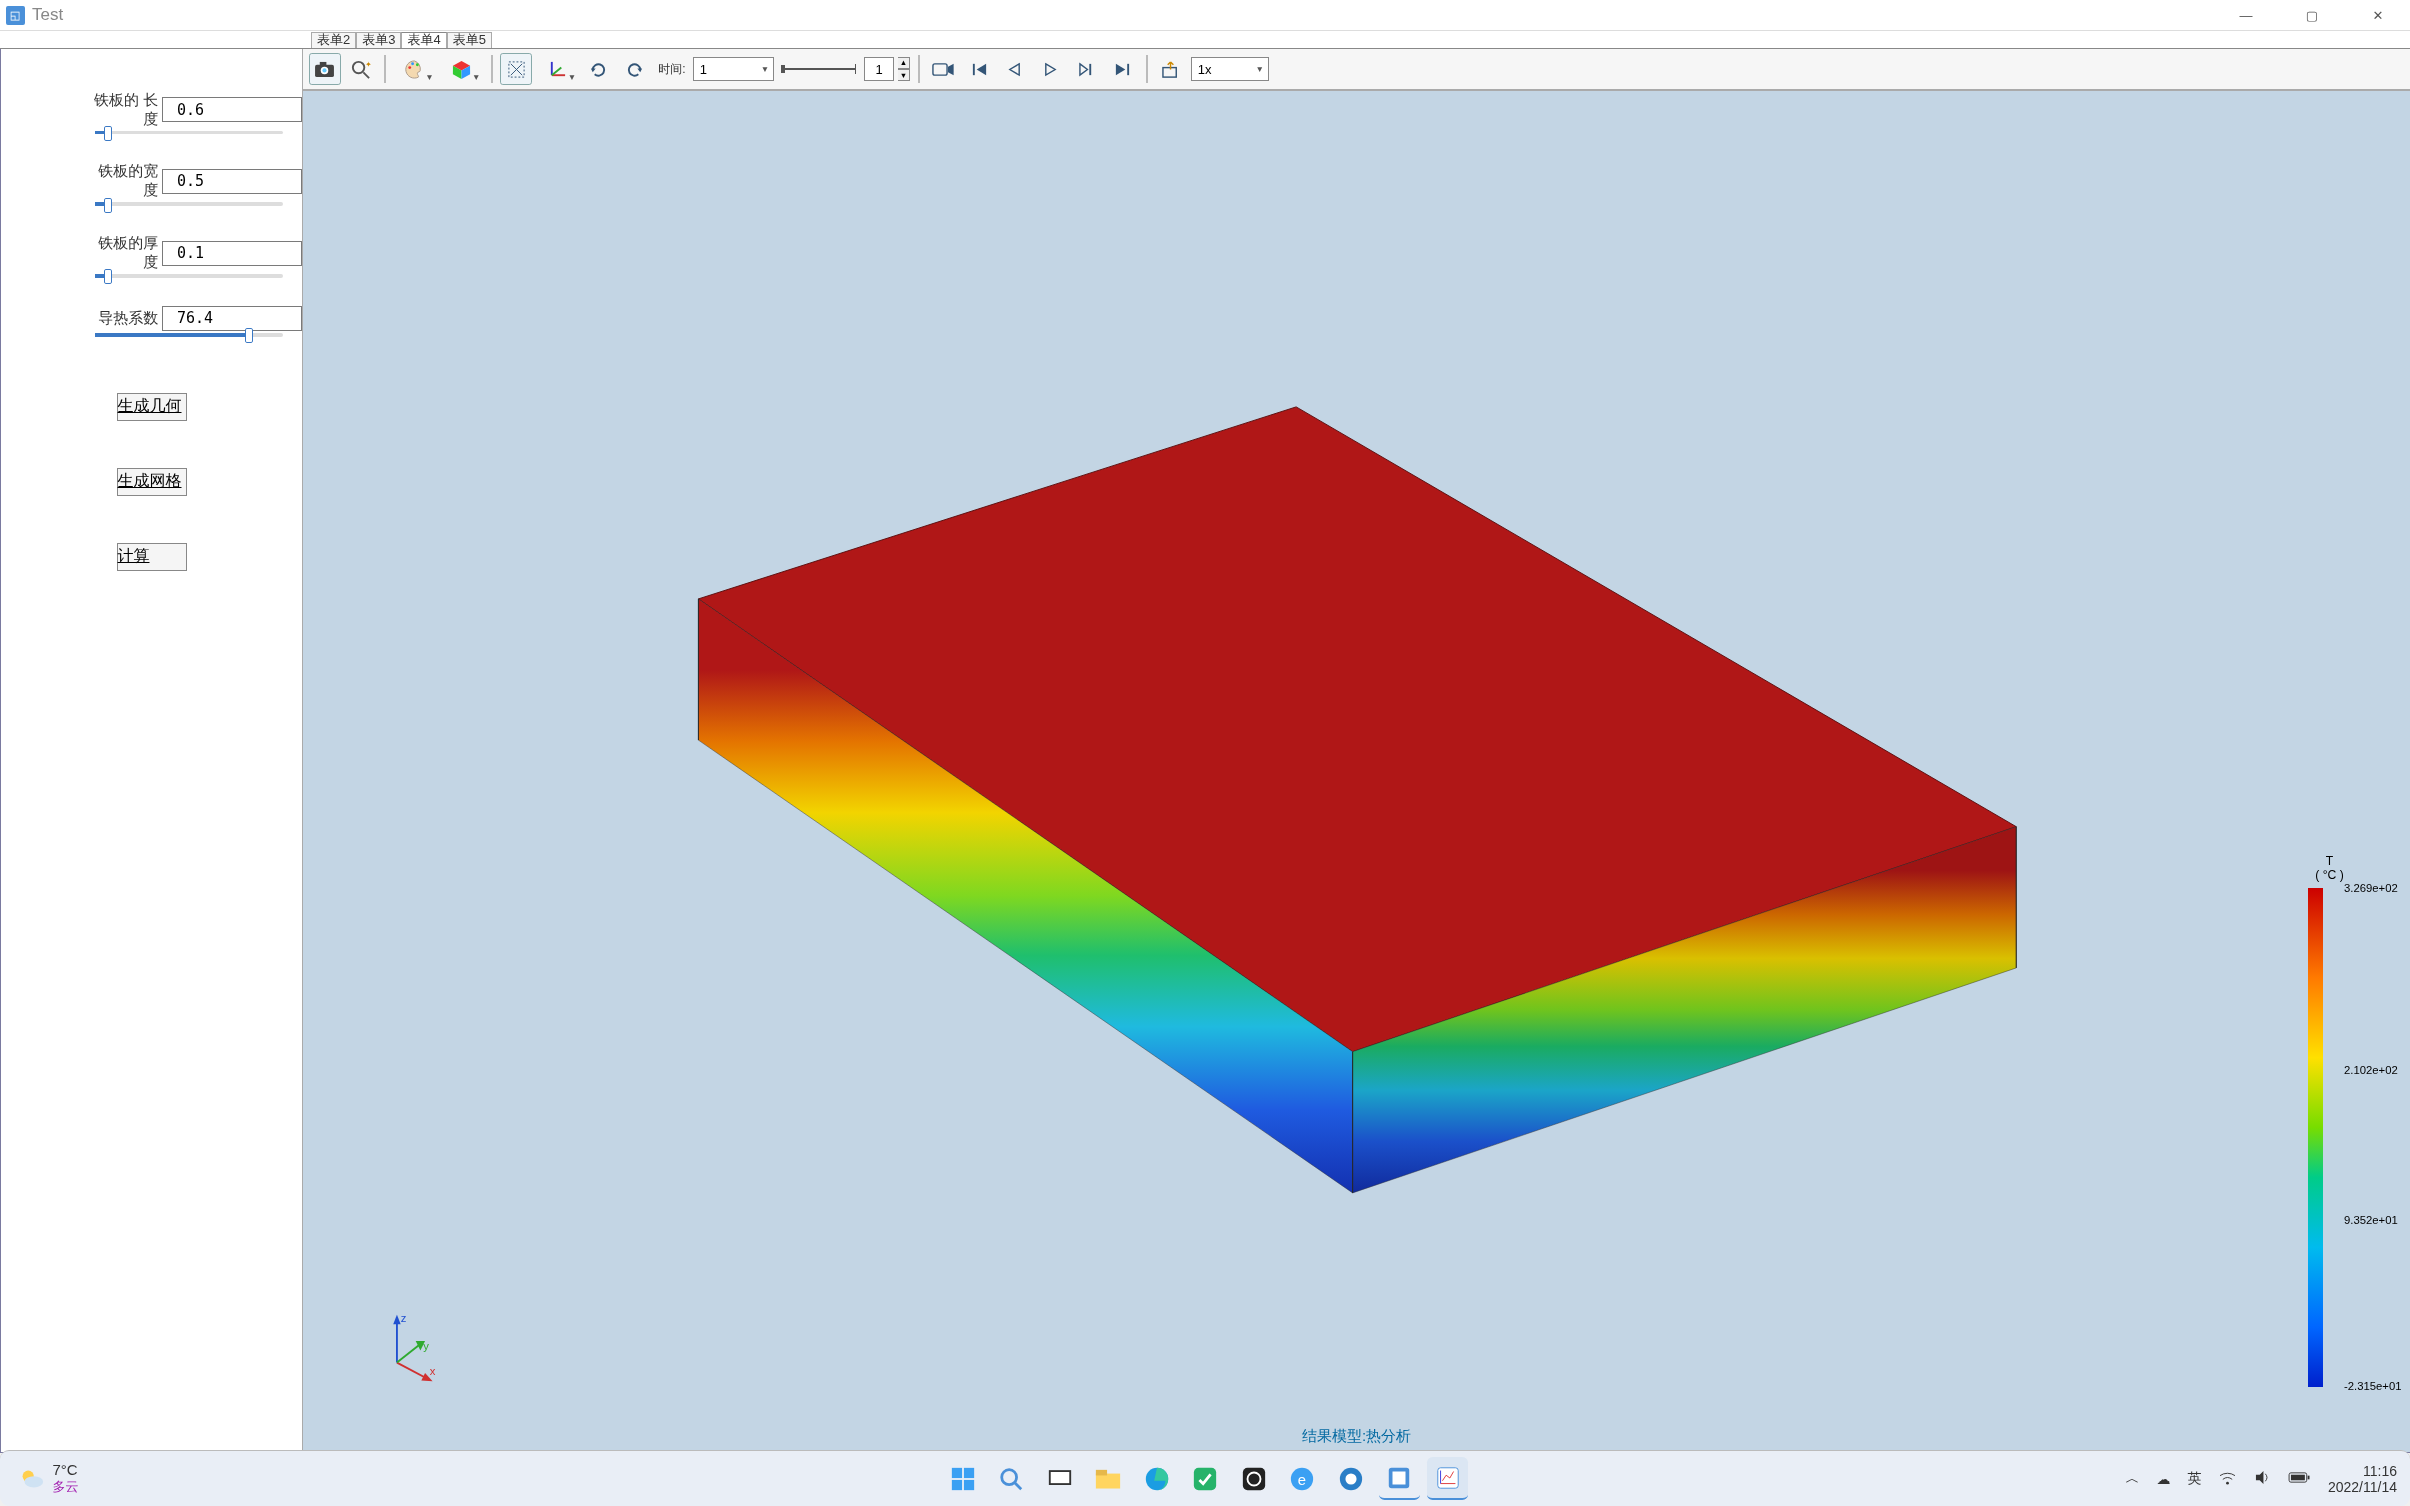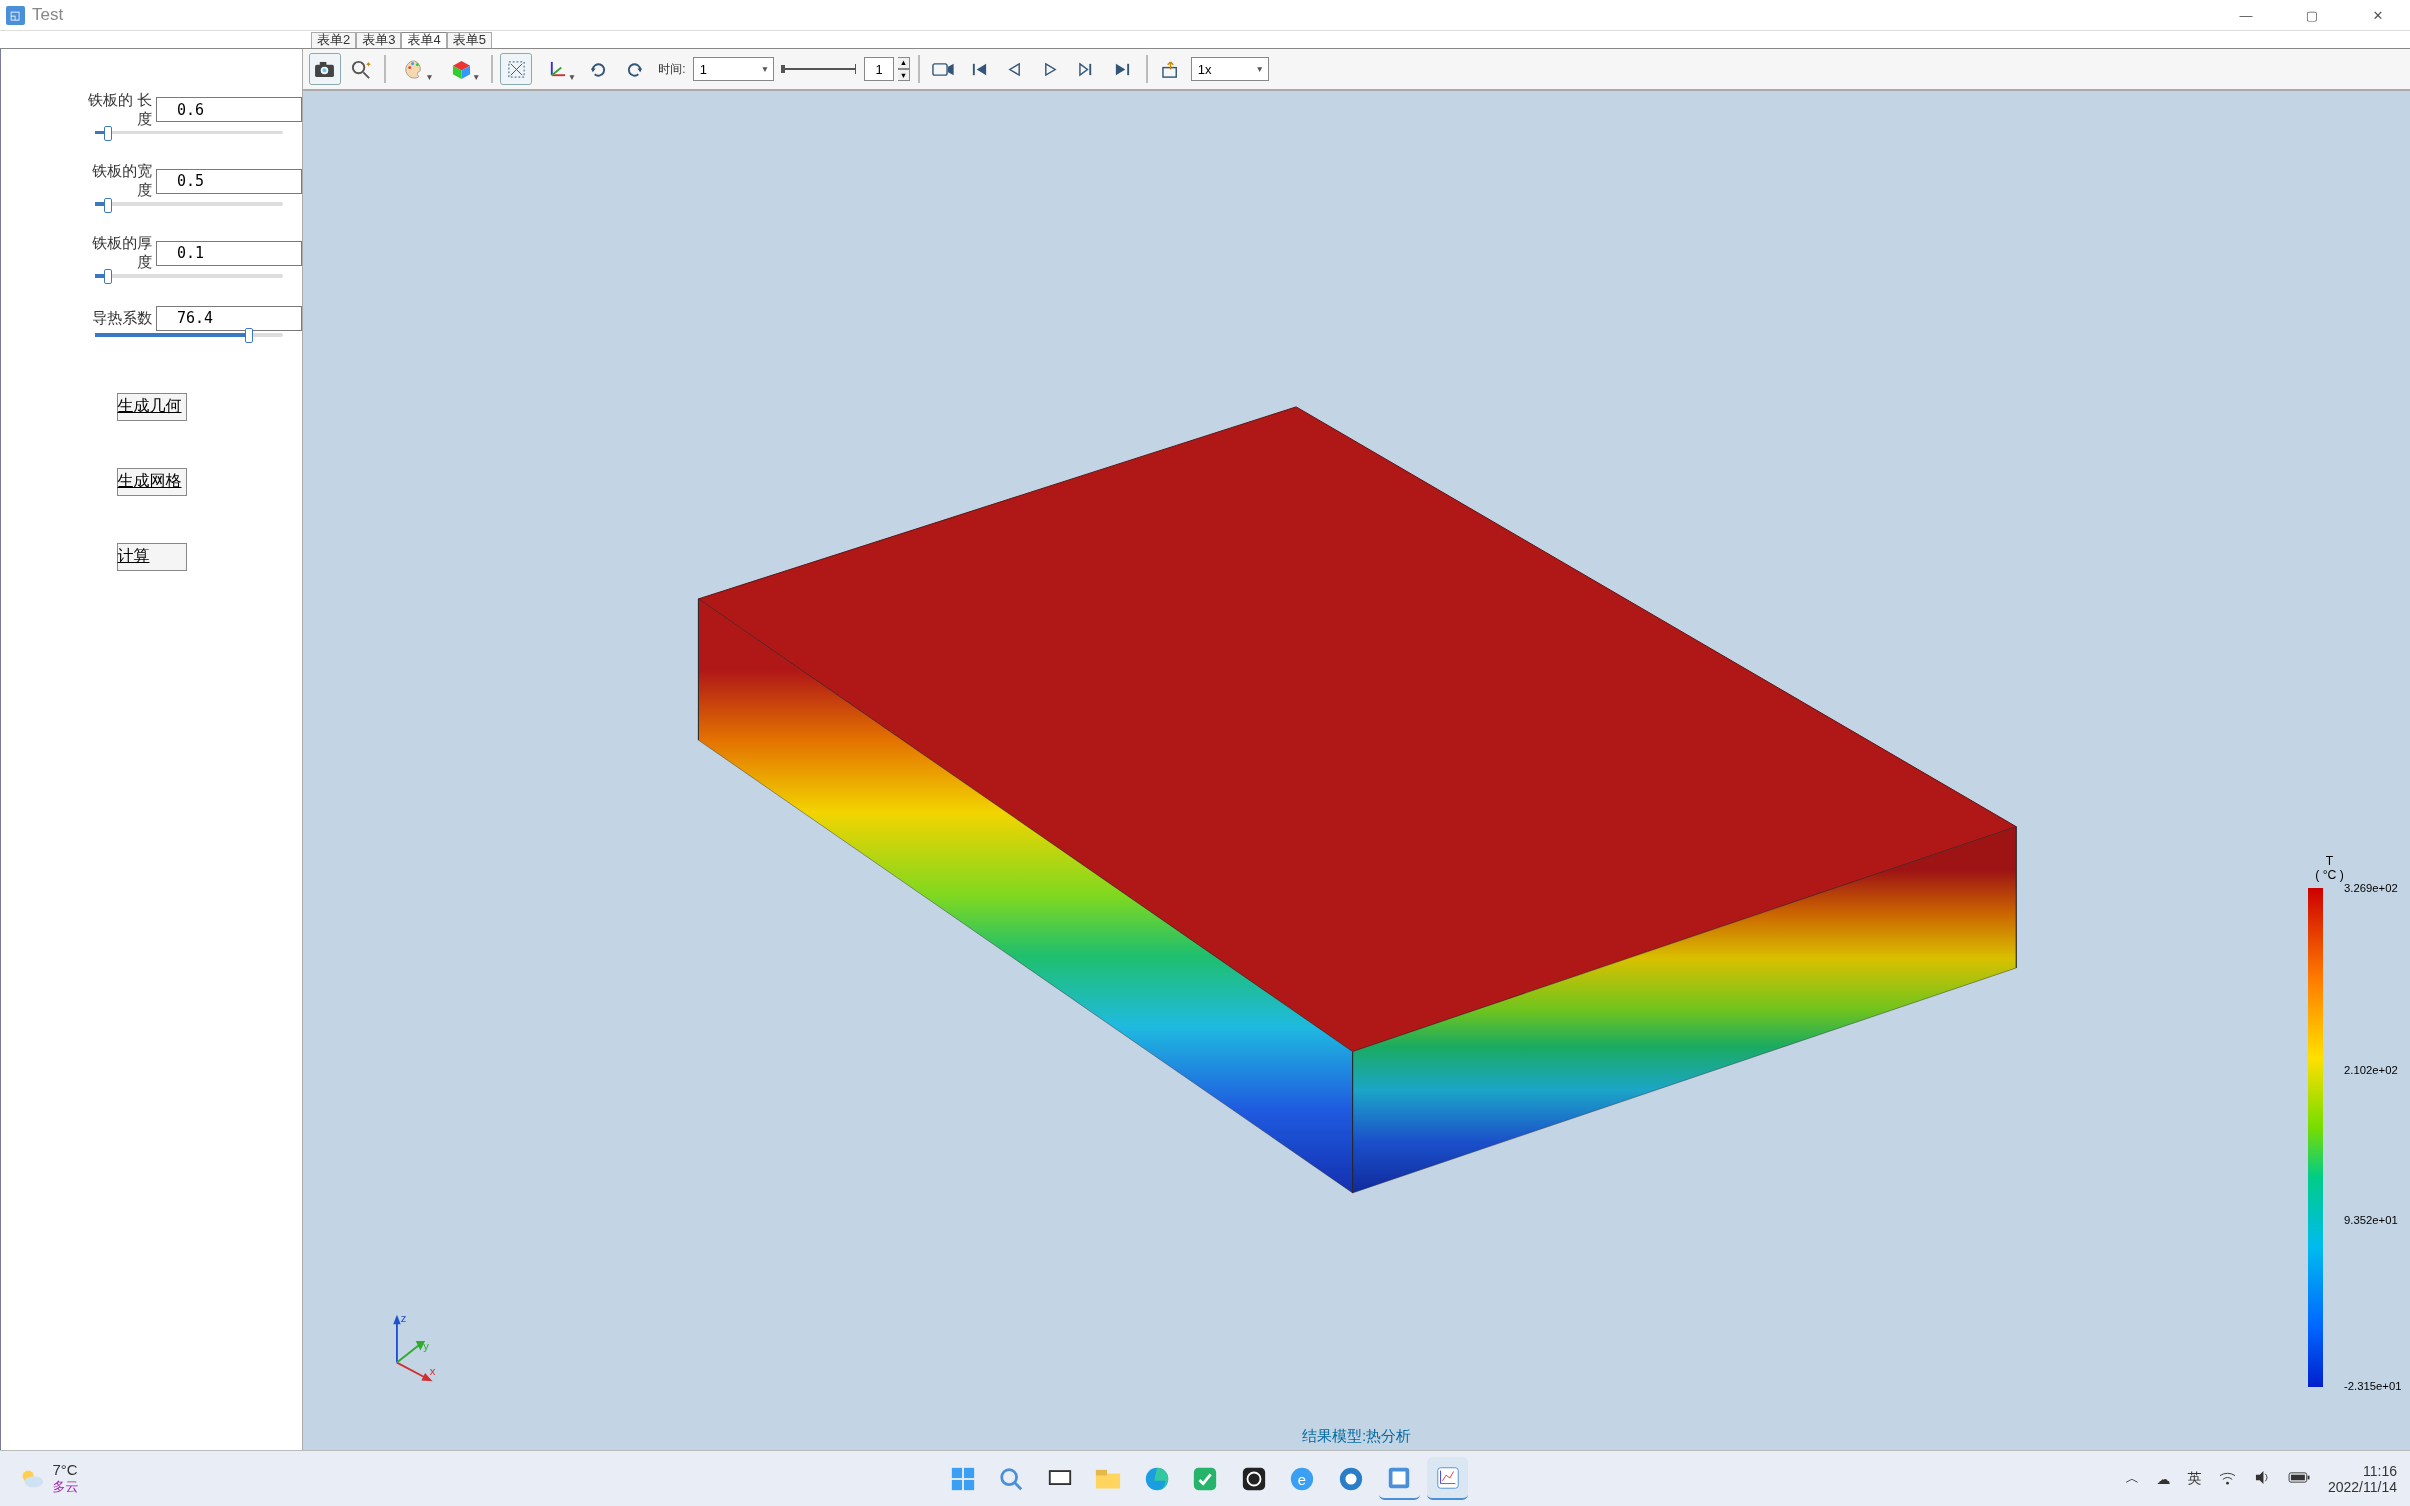--- a/index.html
+++ b/index.html
@@ -83,21 +83,21 @@
     font-size:15px;
     color:#333;
   }
   .param-label { width: 75px; text-align:right; padding-right:3.8px;}
   .param-input {
     width: 122px;
     height:21px;
     border:0.9px solid #7a7a7a;
     font-family: monospace;
     font-size:15px;
-    padding-left:20px;
+    padding-left:14px;
   }
   .param-slider {
     margin: 1.9px 0 28px 94px;
     width: 188px;
     height:3.8px;
     background:#ddd;
     position:relative;
     border-radius:1.9px;
   }
   .param-slider .track-fill{
@@ -220,20 +220,21 @@
   }
   
   .taskbar {
     position:absolute;
     left:0; right:0; bottom:0;
     height:55px;
     background:#e9eef6;
     border-top:0.9px solid #bbb;
     display:flex;
     align-items:center;
+    border-radius:9px;
   }
   .taskbar .weather{
     display:flex;align-items:center;gap:7.5px;
     margin-left:17px;font-size:15px;color:#333;
   }
   .taskbar .center{
     position:absolute;left:50%;transform:translateX(-50%);
     display:flex;gap:7.5px;align-items:center;
   }
   .task-icon{

